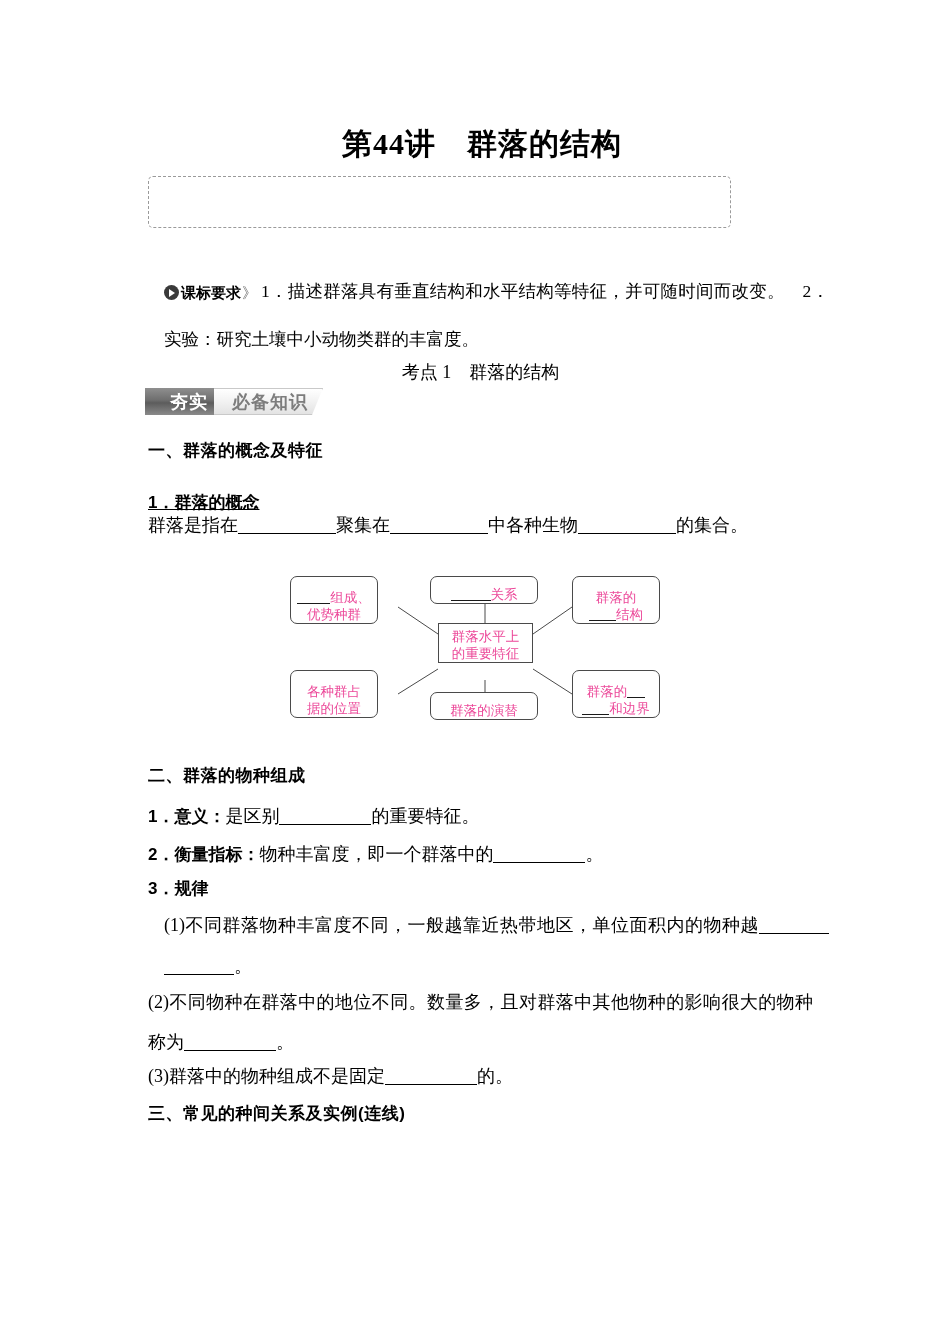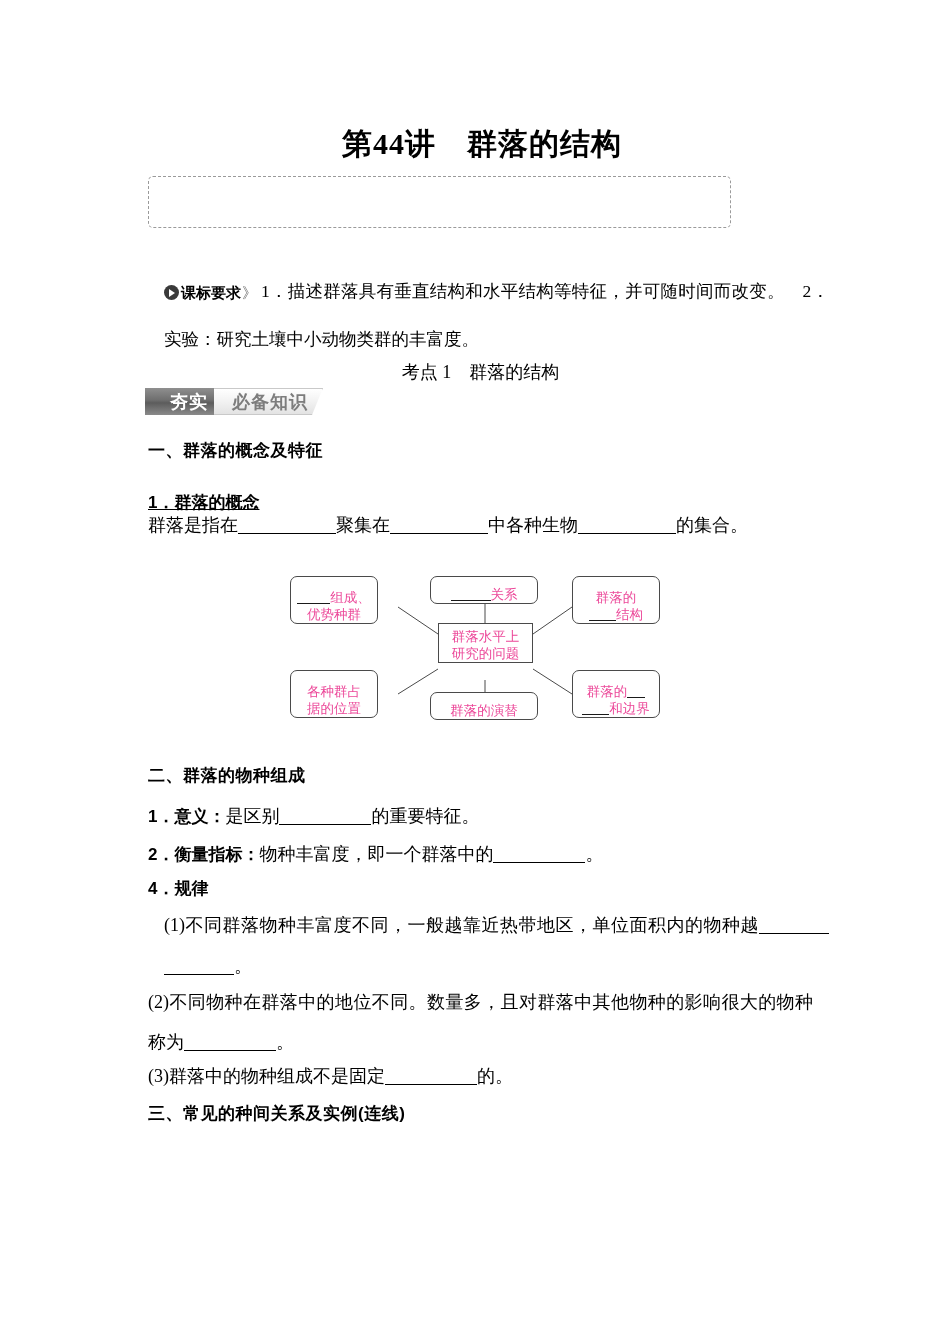--- a/index.html
+++ b/index.html
@@ -275,21 +275,21 @@
       <div><span class="dline dl-w3"></span><span>关系</span></div>
     </div>
 
     <div class="dbox" style="left:282px; top:4px; width:88px; height:48px;">
       <div>群落的</div>
       <div><span class="dline dl-w2"></span><span>结构</span></div>
     </div>
 
     <div class="dbox center" style="left:148px; top:51px; width:95px; height:40px;">
       <div>群落水平上</div>
-      <div>研究的问题</div>
+      <div>的重要特征</div>
     </div>
 
     <div class="dbox" style="left:0px; top:98px; width:88px; height:48px;">
       <div>各种群占</div>
       <div>据的位置</div>
     </div>
 
     <div class="dbox" style="left:140px; top:120px; width:108px; height:28px;">
       <div>群落的演替</div>
     </div>
@@ -299,21 +299,21 @@
       <div><span class="dline dl-w2"></span><span>和边界</span></div>
     </div>
   </div>
 
   <div class="body-text h-sec" style="top:757px;">二、群落的物种组成</div>
 
   <div class="body-text" style="top:797px;"><span class="h-sub">1．意义：</span><span class="plain">是区别</span><span class="blank b-med"></span><span class="plain">的重要特征。</span></div>
 
   <div class="body-text" style="top:835px;"><span class="h-sub">2．衡量指标：</span><span class="plain">物种丰富度，即一个群落中的</span><span class="blank b-med"></span><span class="plain">。</span></div>
 
-  <div class="body-text h-sub" style="top:870px;">4．规律</div>
+  <div class="body-text h-sub" style="top:870px;">3．规律</div>
 
   <div class="body-text plain" style="top:905px; line-height:41px;margin-left:16px;"><span>(1)不同群落物种丰富度不同，一般越靠近热带地区，单位面积内的物种越</span><span class="blank" style="width:70px;"></span><span class="blank" style="width:70px;"></span><span>。</span></div>
 
   <div class="body-text plain" style="top:982px; line-height:40px;"><span>(2)不同物种在群落中的地位不同。数量多，且对群落中其他物种的影响很大的物种称为</span><span class="blank b-med"></span><span>。</span></div>
 
   <div class="body-text plain" style="top:1057px;"><span>(3)群落中的物种组成不是固定</span><span class="blank b-med"></span><span>的。</span></div>
 
   <div class="body-text h-sec" style="top:1095px;">三、常见的种间关系及实例(连线)</div>
 
 </div>

